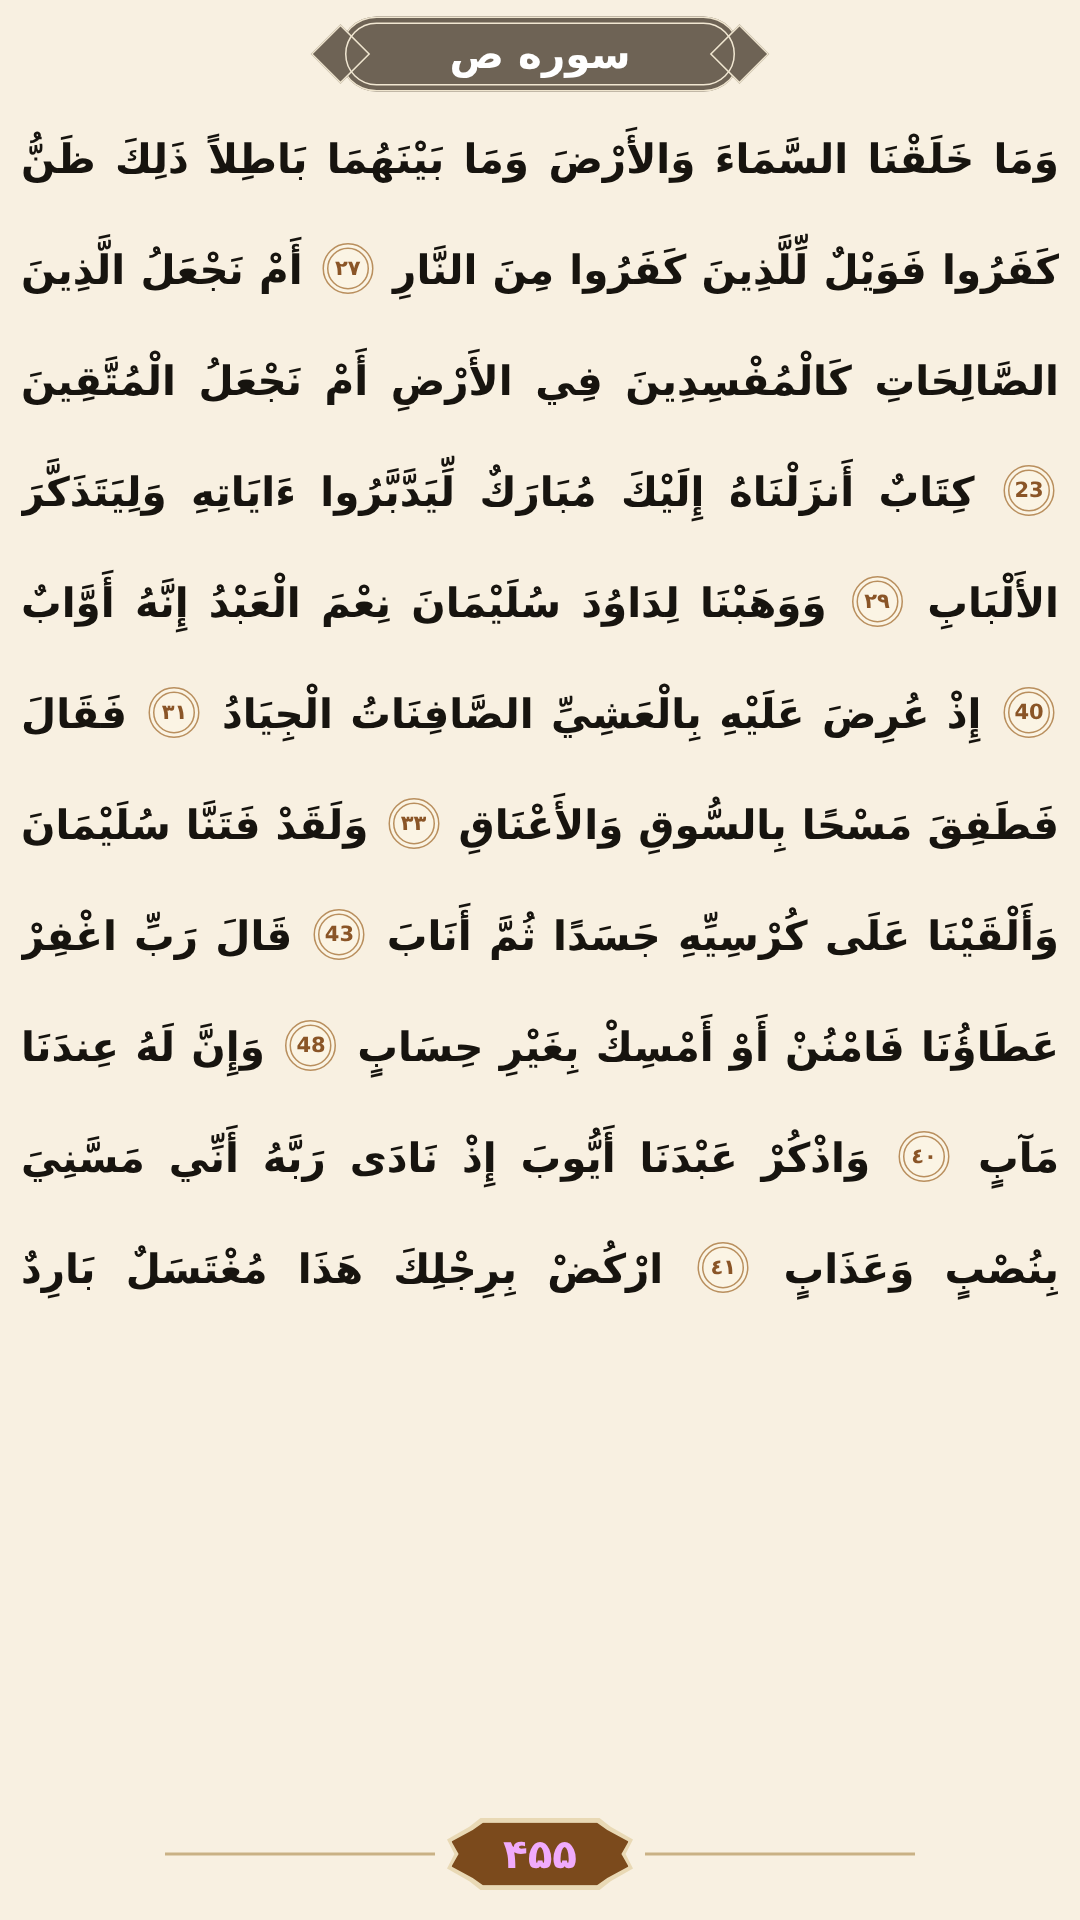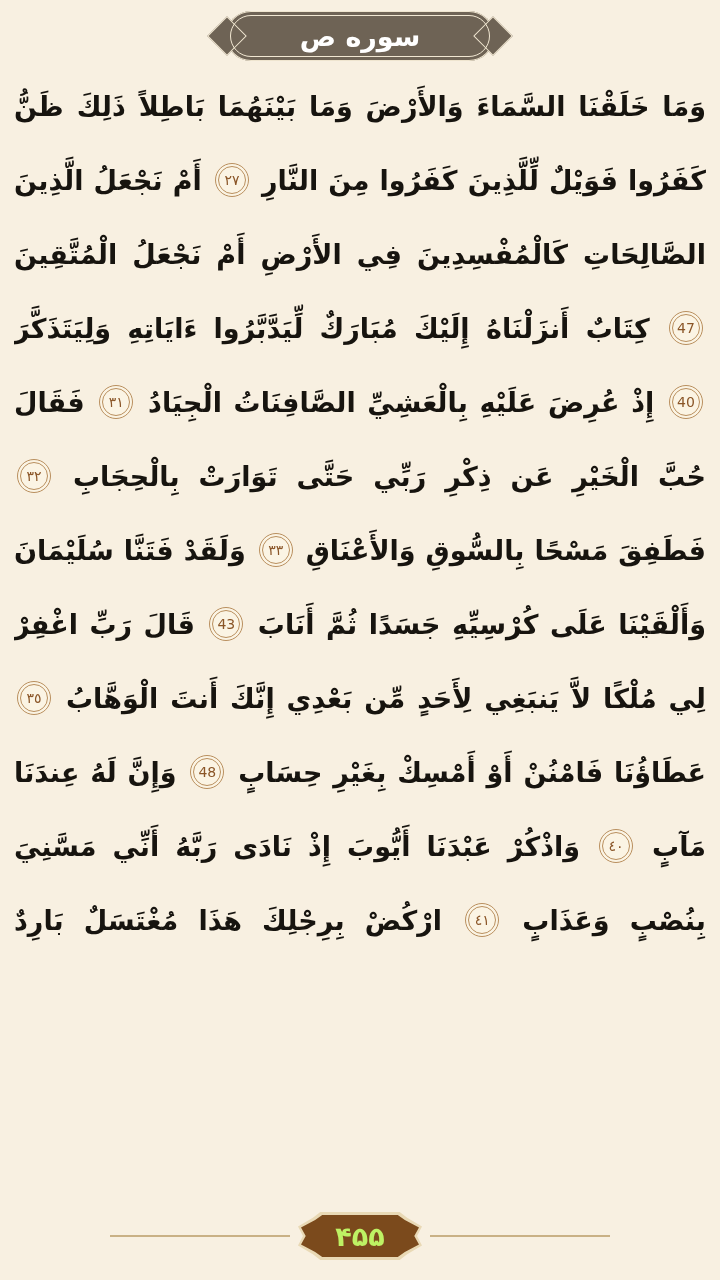--- a/index.html
+++ b/index.html
@@ -46,21 +46,21 @@
     font-size:27px;font-weight:bold;color:#17140f;
     white-space:normal;
   }
   .qtext{color:#17140f;}
   .medallion{
     display:inline-flex;align-items:center;justify-content:center;
     box-sizing:border-box;
     width:34px;height:34px;border-radius:50%;
     border:4px double #b98f5e;
     background:#fbf4e4;
-    color:#8a5527;font-size:14px;font-weight:normal;
+    color:#8a5527;font-size:14px;font-weight:bold;
     line-height:1;vertical-align:middle;margin:0 3px 6px 3px;
   }
   
   .footer{
     position:absolute;left:0;bottom:14px;width:720px;height:60px;
     display:flex;align-items:center;justify-content:center;
   }
   .footer-line{height:2px;background:#c9b185;flex:0 0 180px;}
   .page-badge-outer{
     margin:0 8px;
@@ -68,42 +68,41 @@
     background:#e9d9b5;
     clip-path:polygon(18% 0,82% 0,88% 12%,100% 30%,96% 50%,100% 70%,88% 88%,82% 100%,18% 100%,12% 88%,0 70%,4% 50%,0 30%,12% 12%);
     display:flex;align-items:center;justify-content:center;
   }
   .page-badge-inner{
     width:118px;height:42px;
     background:#7b4a1c;
     clip-path:polygon(18% 0,82% 0,88% 12%,100% 30%,96% 50%,100% 70%,88% 88%,82% 100%,18% 100%,12% 88%,0 70%,4% 50%,0 30%,12% 12%);
     display:flex;align-items:center;justify-content:center;
   }
-  .page-number{color:#bef264;font-size:27px;font-weight:bold;letter-spacing:2px;}
+  .page-number{color:#f0abfc;font-size:27px;font-weight:bold;letter-spacing:2px;}
 </style>
 </head>
 <body>
 
 <div class="header-wrap">
   <div class="banner">
     <span class="banner-title">سوره ص</span>
   </div>
 </div>
 
 <div class="text-area">
   <div id="quran-lines">
       <div class="qline"><span class="qtext">وَمَا خَلَقْنَا السَّمَاءَ وَالأَرْضَ وَمَا بَيْنَهُمَا بَاطِلاً ذَلِكَ ظَنُّ الَّذِينَ</span> </div>
       <div class="qline"><span class="qtext">كَفَرُوا فَوَيْلٌ لِّلَّذِينَ كَفَرُوا مِنَ النَّارِ</span> <span class="medallion">٢٧</span> <span class="qtext">أَمْ نَجْعَلُ الَّذِينَ ءَامَنُوا وَعَمِلُوا</span> </div>
       <div class="qline"><span class="qtext">الصَّالِحَاتِ كَالْمُفْسِدِينَ فِي الأَرْضِ أَمْ نَجْعَلُ الْمُتَّقِينَ كَالْفُجَّارِ</span> </div>
-      <div class="qline"><span class="medallion">47</span> <span class="qtext">كِتَابٌ أَنزَلْنَاهُ إِلَيْكَ مُبَارَكٌ لِّيَدَّبَّرُوا ءَايَاتِهِ وَلِيَتَذَكَّرَ أُولُوا</span> </div>
+      <div class="qline"><span class="medallion">23</span> <span class="qtext">كِتَابٌ أَنزَلْنَاهُ إِلَيْكَ مُبَارَكٌ لِّيَدَّبَّرُوا ءَايَاتِهِ وَلِيَتَذَكَّرَ أُولُوا</span> </div>
+      <div class="qline"><span class="qtext">الأَلْبَابِ</span> <span class="medallion">٢٩</span> <span class="qtext">وَوَهَبْنَا لِدَاوُدَ سُلَيْمَانَ نِعْمَ الْعَبْدُ إِنَّهُ أَوَّابٌ</span> </div>
       <div class="qline"><span class="medallion">40</span> <span class="qtext">إِذْ عُرِضَ عَلَيْهِ بِالْعَشِيِّ الصَّافِنَاتُ الْجِيَادُ</span> <span class="medallion">٣١</span> <span class="qtext">فَقَالَ إِنِّي أَحْبَبْتُ</span> </div>
-      <div class="qline"><span class="qtext">حُبَّ الْخَيْرِ عَن ذِكْرِ رَبِّي حَتَّى تَوَارَتْ بِالْحِجَابِ</span> <span class="medallion">٣٢</span>  </div>
       <div class="qline"><span class="qtext">فَطَفِقَ مَسْحًا بِالسُّوقِ وَالأَعْنَاقِ</span> <span class="medallion">٣٣</span> <span class="qtext">وَلَقَدْ فَتَنَّا سُلَيْمَانَ</span> </div>
       <div class="qline"><span class="qtext">وَأَلْقَيْنَا عَلَى كُرْسِيِّهِ جَسَدًا ثُمَّ أَنَابَ</span> <span class="medallion">43</span> <span class="qtext">قَالَ رَبِّ اغْفِرْ لِي وَهَبْ</span> </div>
-      <div class="qline"><span class="qtext">لِي مُلْكًا لاَّ يَنبَغِي لِأَحَدٍ مِّن بَعْدِي إِنَّكَ أَنتَ الْوَهَّابُ</span> <span class="medallion">٣٥</span> </div>
       <div class="qline"><span class="qtext">عَطَاؤُنَا فَامْنُنْ أَوْ أَمْسِكْ بِغَيْرِ حِسَابٍ</span> <span class="medallion">48</span> <span class="qtext">وَإِنَّ لَهُ عِندَنَا لَزُلْفَى وَحُسْنَ</span> </div>
       <div class="qline"><span class="qtext">مَآبٍ</span> <span class="medallion">٤٠</span> <span class="qtext">وَاذْكُرْ عَبْدَنَا أَيُّوبَ إِذْ نَادَى رَبَّهُ أَنِّي مَسَّنِيَ الشَّيْطَانُ</span> </div>
       <div class="qline"><span class="qtext">بِنُصْبٍ وَعَذَابٍ</span> <span class="medallion">٤١</span> <span class="qtext">ارْكُضْ بِرِجْلِكَ هَذَا مُغْتَسَلٌ بَارِدٌ وَشَرَابٌ</span>  </div>
     </div>
 </div>
 
 <div class="footer">
   <div class="footer-line"></div>
   <div class="page-badge-outer">
     <div class="page-badge-inner">

